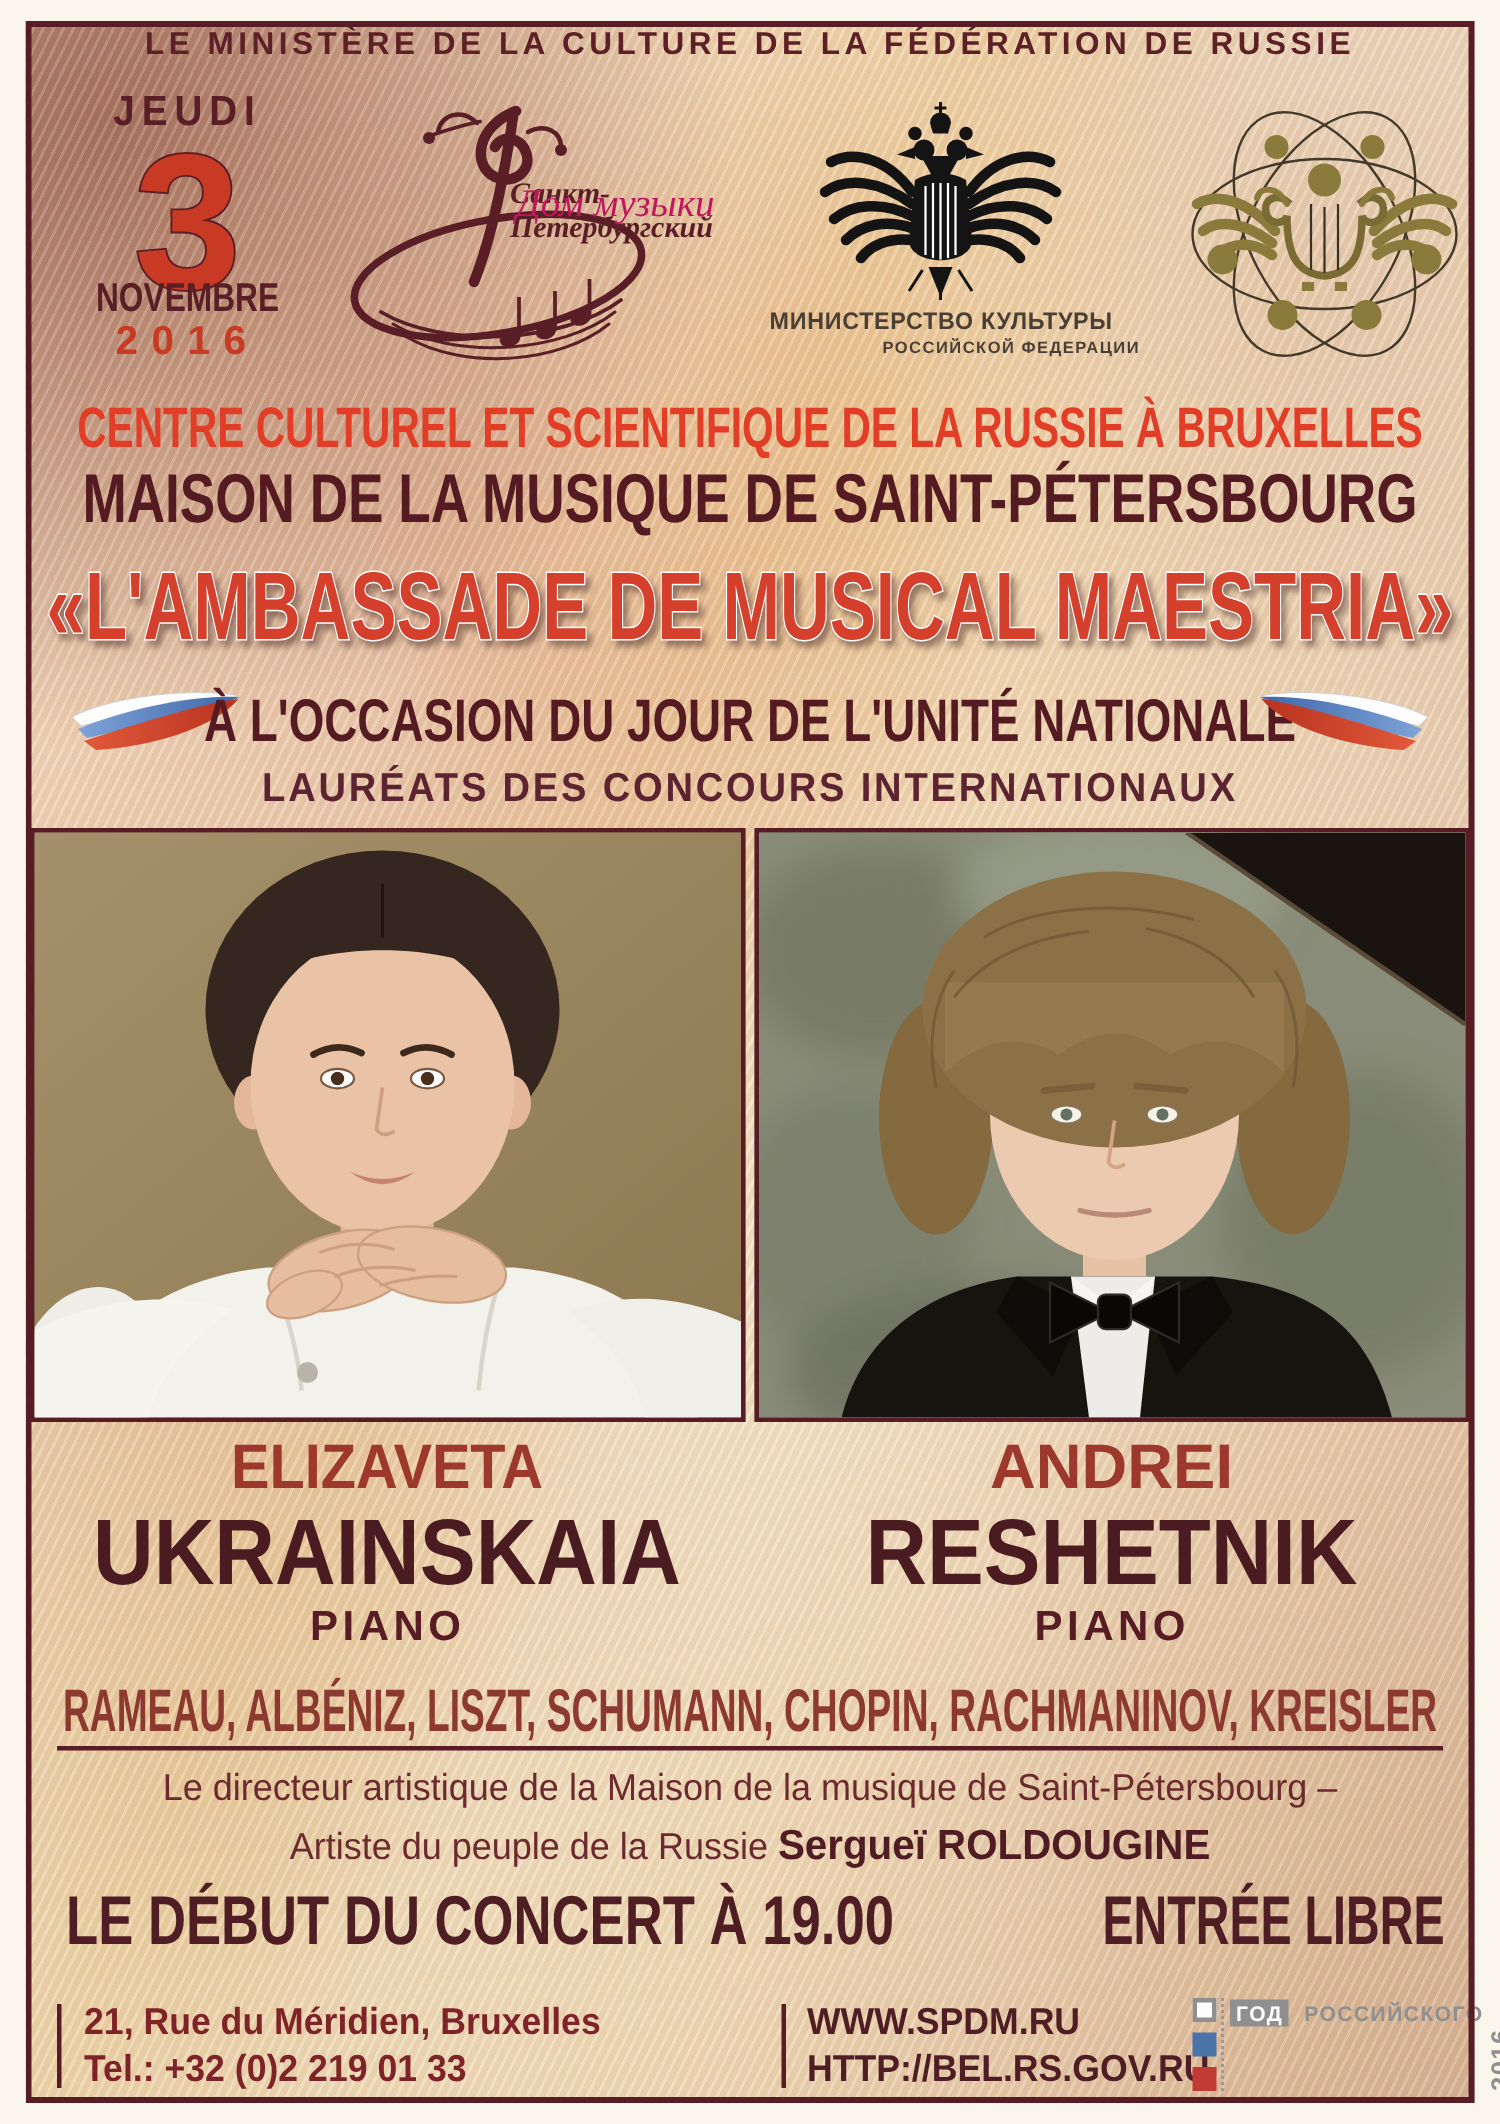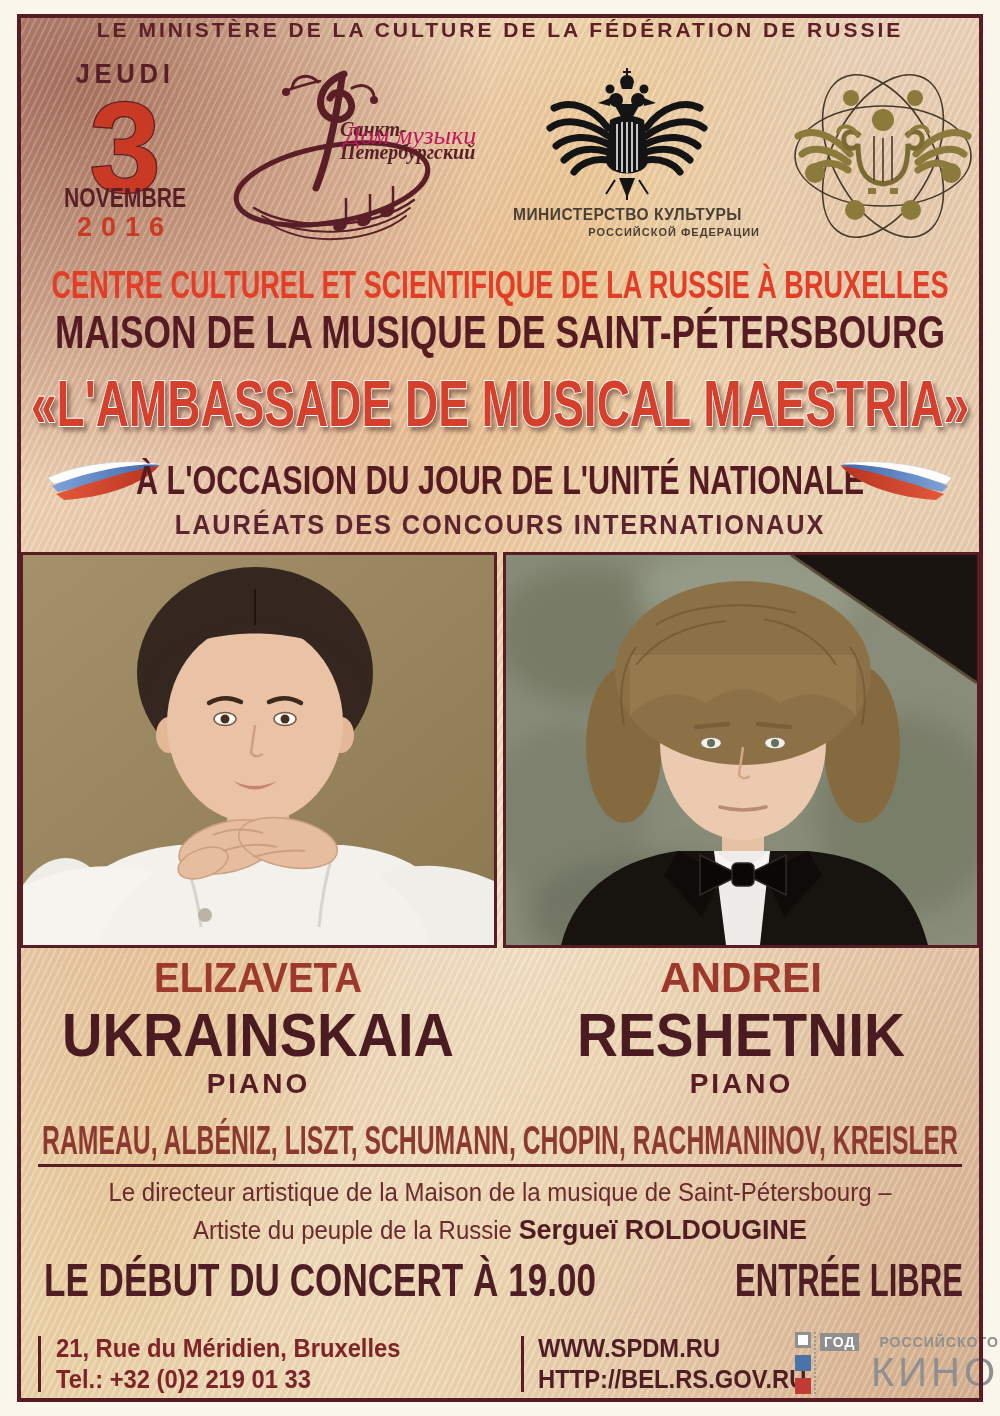--- a/index.html
+++ b/index.html
@@ -56,25 +56,25 @@
         line-height:31px;transform:scaleX(.95);transform-origin:left center;}
   
   .kino{left:795px;top:1332px;width:185px;height:62px;display:flex;align-items:stretch;}
   .kino-squares{display:flex;flex-direction:column;justify-content:space-between;
                 width:17px;margin-right:3px;}
   .kino-squares .sq{width:16px;height:16px;}
   .sq-white{border:3px solid #8f8f8f;width:10px !important;height:10px !important;background:#fdfdfd;}
   .sq-blue{background:#4a74a8;}
   .sq-red{background:#bf3b33;}
   .kino-dots{width:0;border-left:2px dotted #9a9a9a;margin-right:4px;}
-  .kino-main{display:flex;flex-direction:column;text-align:right;}
+  .kino-main{display:flex;flex-direction:column;}
   .kino-row1{display:flex;align-items:center;height:20px;}
   .kino-god{background:#8f8f8f;color:#ffffff;font-weight:bold;font-size:14px;
             padding:1px 4px;letter-spacing:1px;}
-  .kino-ross{color:#8f8f8f;font-weight:bold;font-size:14px;letter-spacing:1px;margin-left:20px;}
+  .kino-ross{color:#8f8f8f;font-weight:bold;font-size:14px;letter-spacing:1px;margin-left:10px;}
   .kino-word{color:#8f8f8f;font-size:40px;letter-spacing:4px;line-height:40px;font-weight:400;}
   .kino-year{writing-mode:vertical-rl;transform:rotate(180deg);color:#8f8f8f;
              font-weight:bold;font-size:17px;letter-spacing:1px;margin-left:2px;}
 </style>
 </head>
 <body>
 
 <div class="poster">
   <div class="texture"></div>
 
@@ -373,19 +373,18 @@
       <div class="sq sq-white"></div>
       <div class="sq sq-blue"></div>
       <div class="sq sq-red"></div>
     </div>
     <div class="kino-dots"></div>
     <div class="kino-main">
       <div class="kino-row1">
         <span class="kino-god">ГОД</span>
         <span class="kino-ross">РОССИЙСКОГО</span>
       </div>
-      <div class="kino-word">КИНО</div>
     </div>
     <div class="kino-year">2016</div>
   </div>
 
   <div class="frame"></div>
 </div>
 
 </body></html>

